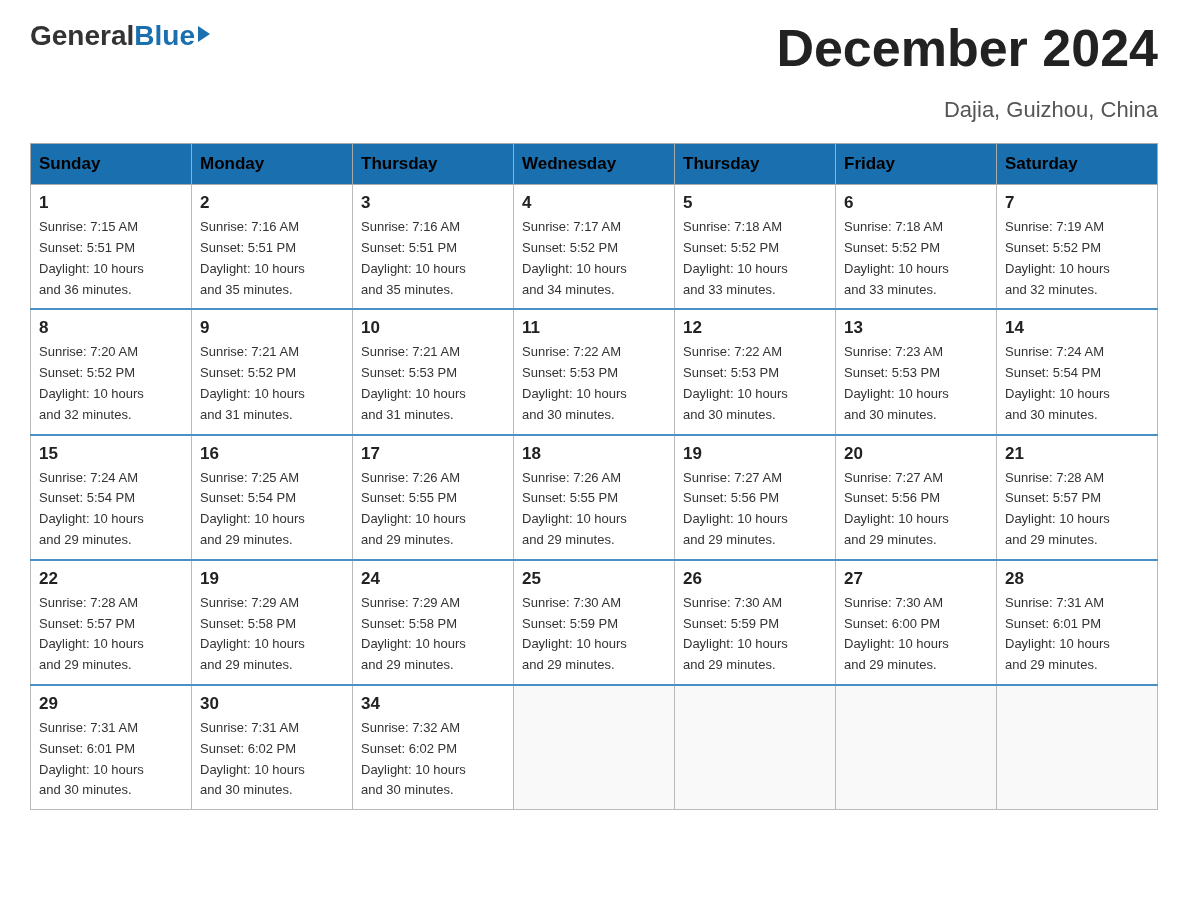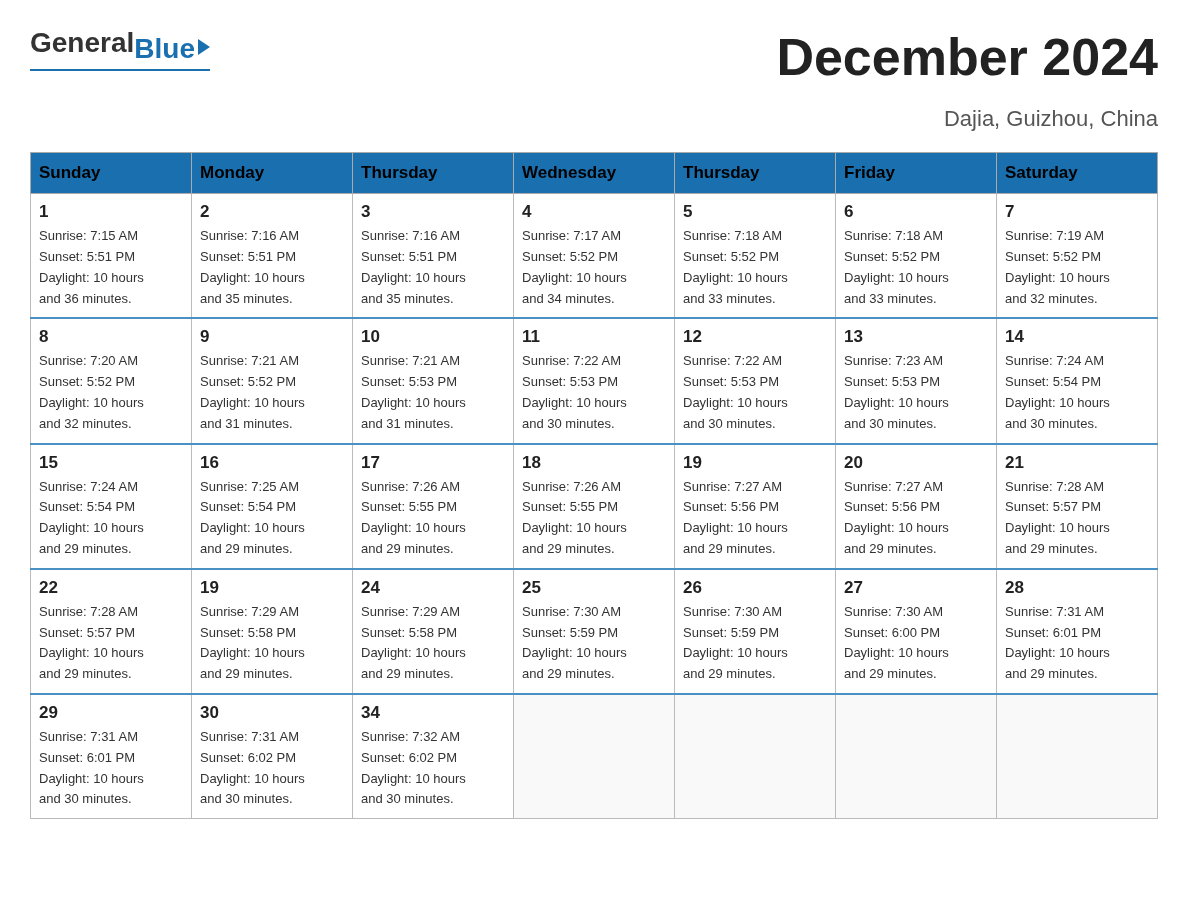--- a/index.html
+++ b/index.html
@@ -11,36 +11,34 @@
       padding: 20px 30px;
     }
     .header-area {
       display: flex;
       justify-content: space-between;
       align-items: flex-start;
       margin-bottom: 20px;
     }
     .logo {
       display: flex;
-      flex-direction: column;
       align-items: flex-end;
     }
     .logo-text {
       display: flex;
       align-items: center;
     }
     .logo-general {
       font-size: 28px;
       font-weight: bold;
       color: #333;
     }
     .logo-blue-part {
       display: flex;
       align-items: center;
-      margin-top: 13px;
     }
     .logo-blue-text {
       font-size: 28px;
       font-weight: bold;
       color: #1a6faf;
     }
     .logo-triangle {
       width: 0;
       height: 0;
       border-left: 12px solid #1a6faf;
@@ -57,21 +55,20 @@
       margin-top: 4px;
     }
     .title-area {
       text-align: right;
     }
     .month-title {
       font-size: 52px;
       font-weight: bold;
       color: #222;
       line-height: 1.1;
-      margin-top: 9px;
     }
     .location-subtitle {
       font-size: 22px;
       color: #555;
       margin-top: 20px;
     }
     .calendar-table {
       width: 100%;
       border-collapse: collapse;
       border: 1px solid #999;

